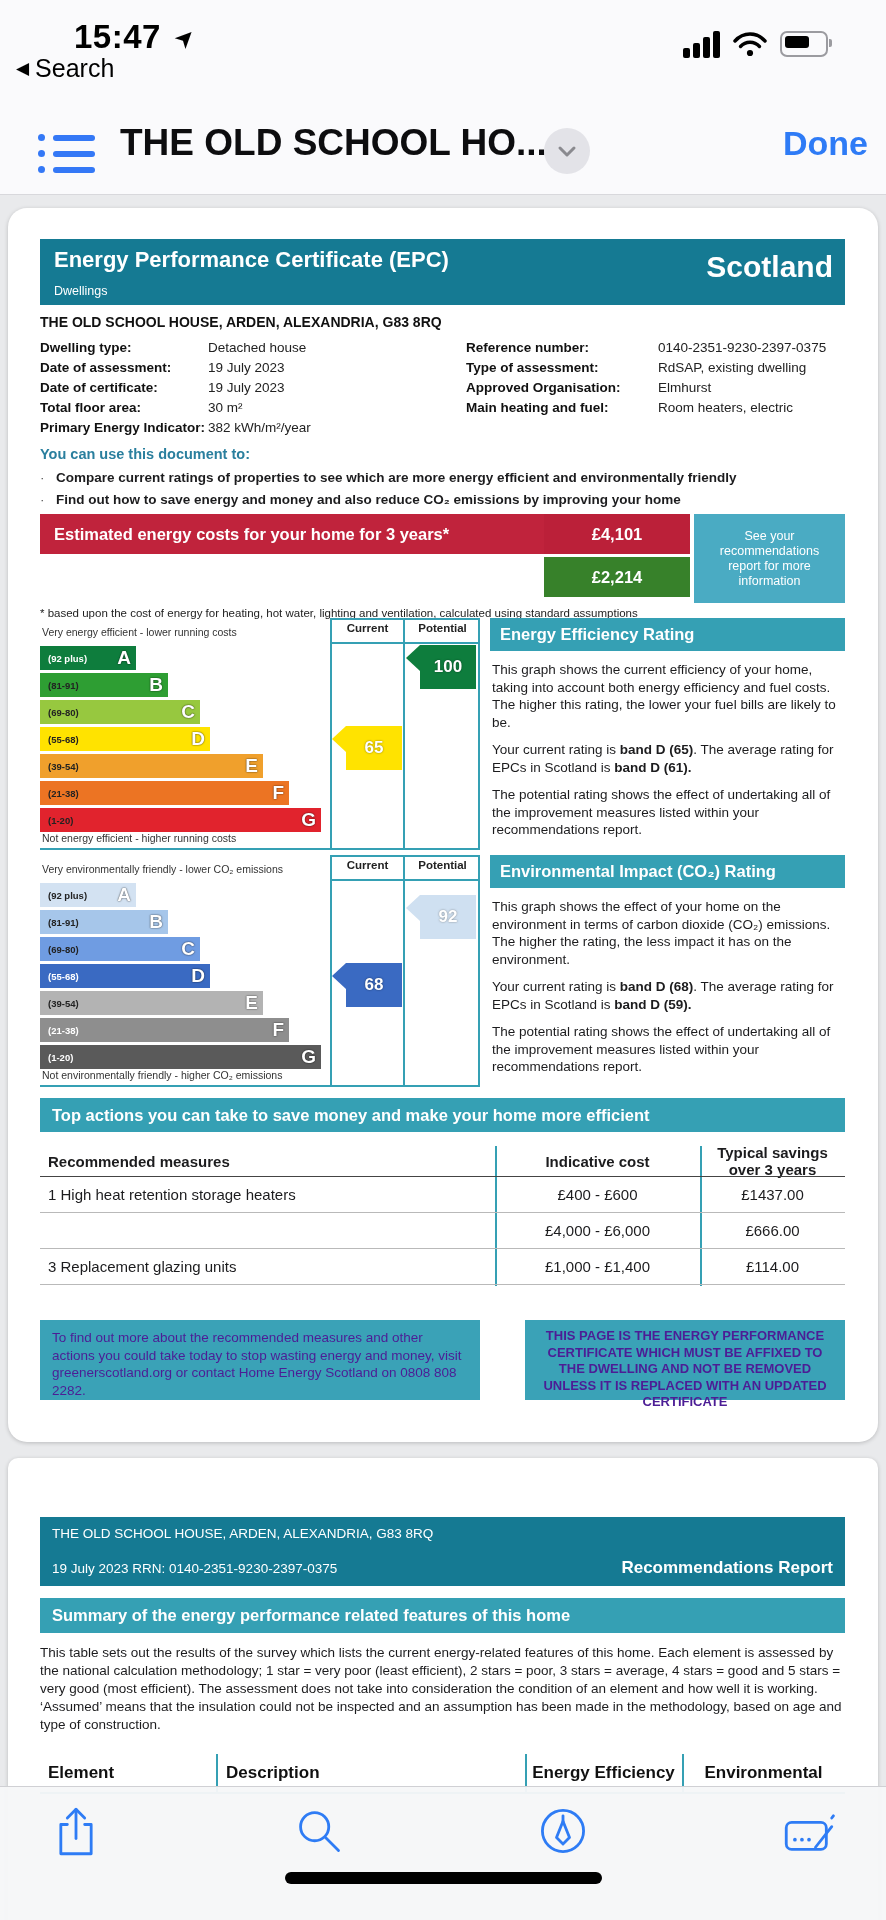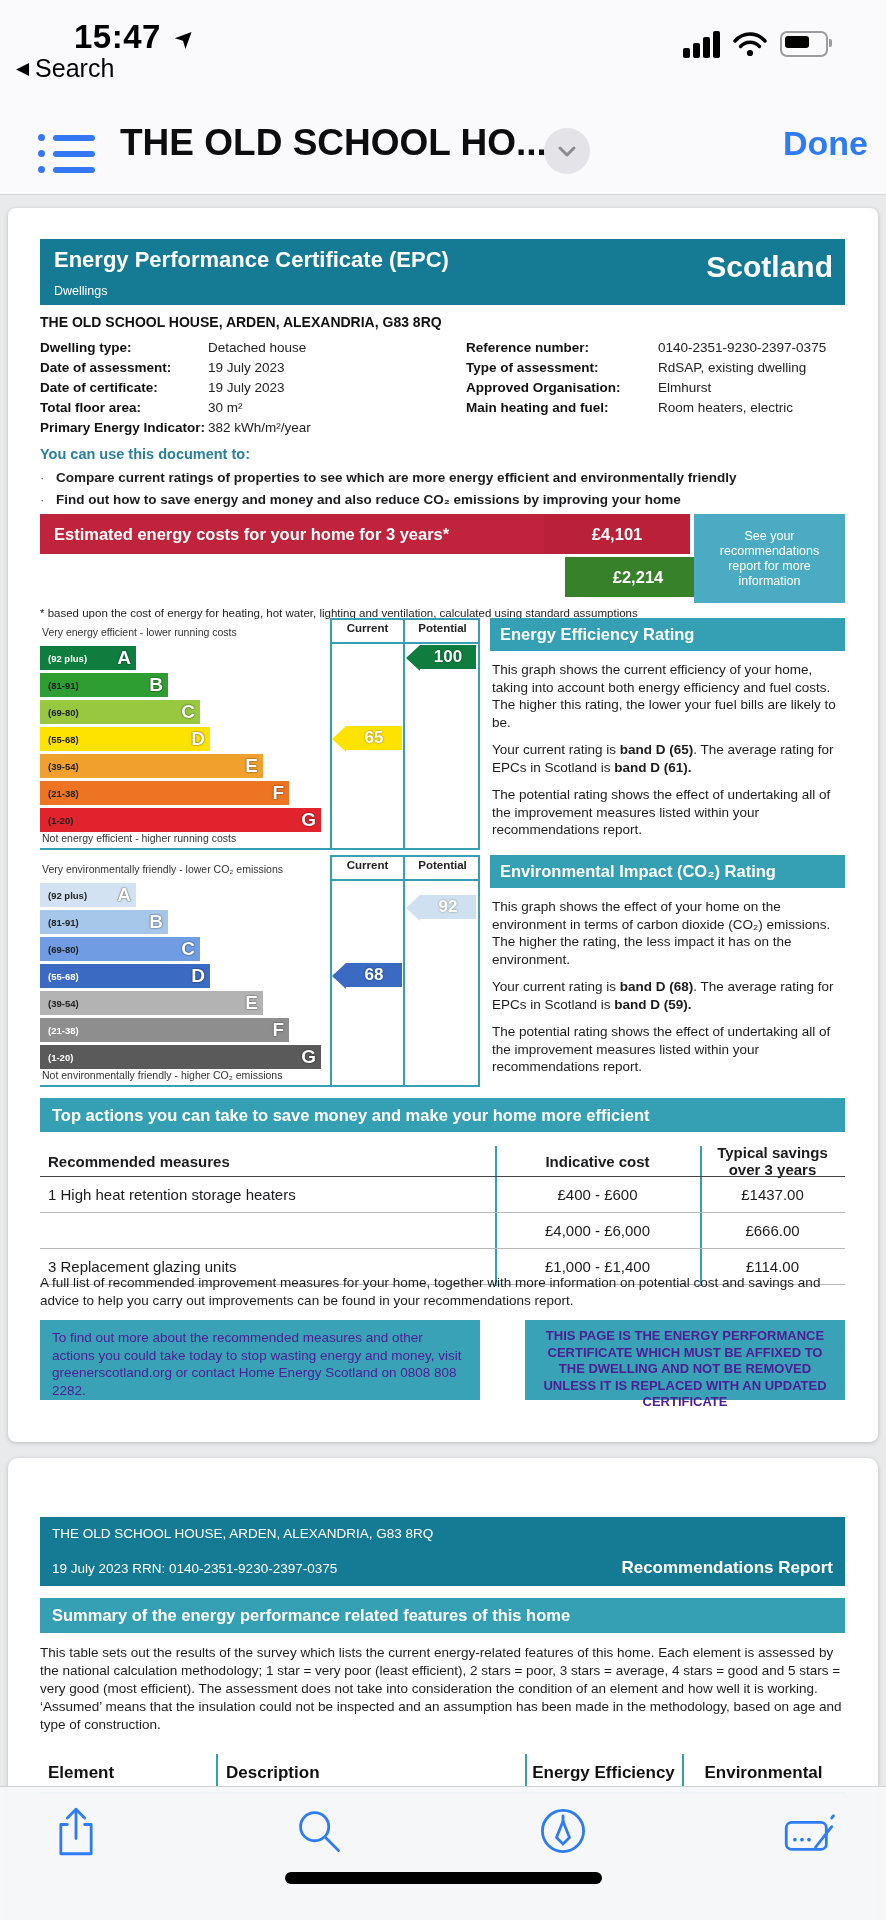--- a/index.html
+++ b/index.html
@@ -19,21 +19,21 @@
   .batt .fill{position:absolute;left:3px;top:3px;width:24px;height:12px;background:#000;border-radius:3px;}
   .batt .nub{position:absolute;right:-6px;top:6px;width:3px;height:8px;background:#9b9ba0;border-radius:0 2px 2px 0;}
   .list-icon{position:absolute;left:38px;top:134px;width:60px;cursor:pointer;}
   .list-icon .row{display:flex;align-items:center;gap:8px;margin-bottom:9px;}
   .list-icon .dot{width:7px;height:7px;border-radius:50%;background:#3478f6;}
   .list-icon .bar{width:42px;height:6px;border-radius:3px;background:#3478f6;}
   .nav-title{position:absolute;left:120px;top:122px;font-size:37px;font-weight:700;color:#0d0d0f;white-space:nowrap;}
   .chev-circle{position:absolute;left:544px;top:128px;width:46px;height:46px;border-radius:50%;background:#e3e3e8;display:flex;align-items:center;justify-content:center;}
   .done{position:absolute;right:18px;top:124px;font-size:34px;font-weight:600;color:#2e7bf6;}
   
-  .page{position:absolute;left:8px;width:870px;background:#fff;border-radius:8px;box-shadow:0 1px 4px rgba(0,0,0,.2);}
+  .page{position:absolute;left:8px;width:870px;background:#fff;border-radius:19px;box-shadow:0 1px 4px rgba(0,0,0,.2);}
   #page1{top:208px;height:1234px;}
   #page2{top:1458px;height:462px;border-radius:10px 10px 0 0;}
   .abs{position:absolute;}
   
   .epc-head{left:32px;width:805px;top:31px;height:66px;background:#157a93;color:#fff;}
   .epc-title{position:absolute;left:14px;top:8px;font-size:22px;font-weight:700;}
   .epc-sub{position:absolute;left:14px;bottom:7px;font-size:12.5px;}
   .epc-region{position:absolute;right:12px;top:11px;font-size:30px;font-weight:700;}
   .address{left:32px;top:106px;font-size:14px;font-weight:700;color:#111;}
   
@@ -43,21 +43,21 @@
   .dl .dlabel{display:inline-block;width:168px;}
   .dr .dlabel{display:inline-block;width:192px;}
   .use-head{left:32px;top:238px;font-size:14.5px;font-weight:700;color:#2a7f9e;}
   .bullet{left:32px;font-size:13.5px;font-weight:700;color:#1c1c1e;white-space:nowrap;}
   .bullet .b{display:inline-block;width:16px;font-weight:400;color:#555;}
   
   .crow{height:40px;color:#fff;display:flex;align-items:center;}
   .crow.label{padding-left:14px;font-size:16.5px;font-weight:700;}
   .crow.val{justify-content:center;font-size:16.5px;font-weight:700;}
   .bg-red{background:#c0233c;} .bg-redv{background:#bb2039;}
-  .bg-green{background:#44941f;} .bg-greenv{background:#37812a;margin-left:21px;}
+  .bg-green{background:#44941f;} .bg-greenv{background:#37812a;}
   .aside-box{background:#4aabc3;color:#fff;font-size:12.5px;text-align:center;display:flex;align-items:center;justify-content:center;padding:4px 8px;box-sizing:border-box;line-height:15px;}
   .footnote{left:32px;top:399px;font-size:11.5px;color:#222;}
   
   .chart{left:32px;width:440px;height:232px;}
   .chart .vline{position:absolute;width:2px;background:#35a0b4;top:0;bottom:0;}
   .chart .topline{position:absolute;left:290px;right:0;top:0;height:2px;background:#35a0b4;}
   .chart .headline{position:absolute;left:290px;right:0;top:24px;height:2px;background:#35a0b4;}
   .chart .botline{position:absolute;left:0;right:0;bottom:0;height:2px;background:#35a0b4;}
   .colhead{position:absolute;top:4px;width:75px;text-align:center;font-size:11.5px;font-weight:700;color:#222;}
   .chart-lab{position:absolute;left:2px;font-size:10.5px;color:#333;}
@@ -65,21 +65,21 @@
   .band{height:24px;margin-bottom:3px;position:relative;display:flex;align-items:center;}
   .band .range{margin-left:8px;font-size:9.5px;font-weight:700;color:#222;}
   .band .range.light{color:#fff;}
   .band .letter{position:absolute;right:5px;top:0;font-size:19px;font-weight:700;color:#fff;line-height:24px;
                 text-shadow:0 0 2px rgba(0,0,0,.55),0 0 1px rgba(0,0,0,.55);}
   .w0{width:96px}.w1{width:128px}.w2{width:160px}.w3{width:170px}.w4{width:223px}.w5{width:249px}.w6{width:281px}
   .eer0{background:#0e7d3d}.eer1{background:#2e9e33}.eer2{background:#97c83f}.eer3{background:#ffe300}
   .eer4{background:#f0a02c}.eer5{background:#ec7423}.eer6{background:#e1232d}
   .eir0{background:#d3e2f2}.eir1{background:#a6c6ea}.eir2{background:#6f9ce2}.eir3{background:#3a6ac2}
   .eir4{background:#b3b3b3}.eir5{background:#8e8e8e}.eir6{background:#5a5a5a}
-  .pointer{position:absolute;height:24px;display:flex;}
+  .pointer{position:absolute;height:44px;display:flex;}
   .pointer .tip{width:0;height:0;border-top:13px solid transparent;border-bottom:13px solid transparent;border-right-width:14px;border-right-style:solid;}
   .pointer .pbody{width:56px;display:flex;align-items:center;justify-content:center;font-size:17px;font-weight:700;color:#fff;
                   text-shadow:0 0 2px rgba(0,0,0,.5);}
   .p-yel .tip{border-right-color:#ffe300}.p-yel .pbody{background:#ffe300}
   .p-dgr .tip{border-right-color:#0e7d3d}.p-dgr .pbody{background:#0e7d3d}
   .p-blu .tip{border-right-color:#3a6ac2}.p-blu .pbody{background:#3a6ac2}
   .p-pbl .tip{border-right-color:#cfe0f1}.p-pbl .pbody{background:#cfe0f1;text-shadow:0 0 2px rgba(90,90,90,.7);}
   
   .panel{left:482px;width:355px;}
   .panel-title{background:#35a0b4;color:#fff;font-size:16.5px;font-weight:700;padding:7px 10px;}
@@ -329,21 +329,20 @@
       <div class="acell c" style="left:660px;top:30px;height:36px;width:145px">£1437.00</div>
       <div class="h" style="top:66px"></div>
       <div class="acell c" style="left:455px;top:66px;height:36px;width:205px">£4,000 - £6,000</div>
       <div class="acell c" style="left:660px;top:66px;height:36px;width:145px">£666.00</div>
       <div class="h" style="top:102px"></div>
       <div class="acell" style="left:8px;top:102px;height:36px;width:440px">3 Replacement glazing units</div>
       <div class="acell c" style="left:455px;top:102px;height:36px;width:205px">£1,000 - £1,400</div>
       <div class="acell c" style="left:660px;top:102px;height:36px;width:145px">£114.00</div>
       <div class="h" style="top:138px"></div>
     </div>
-    <div class="abs note">A full list of recommended improvement measures for your home, together with more information on potential cost and savings and advice to help you carry out improvements can be found in your recommendations report.</div>
     <div class="abs teal-box tb-left">To find out more about the recommended measures and other actions you could take today to stop wasting energy and money, visit greenerscotland.org or contact Home Energy Scotland on 0808 808 2282.</div>
     <div class="abs teal-box tb-right">THIS PAGE IS THE ENERGY PERFORMANCE CERTIFICATE WHICH MUST BE AFFIXED TO THE DWELLING AND NOT BE REMOVED UNLESS IT IS REPLACED WITH AN UPDATED CERTIFICATE</div>
   </div>
 
   <div class="page" id="page2">
     <div class="abs p2-head">
       <div class="p2-l1">THE OLD SCHOOL HOUSE, ARDEN, ALEXANDRIA, G83 8RQ</div>
       <div class="p2-l2">19 July 2023 RRN: 0140-2351-9230-2397-0375</div>
       <div class="p2-right">Recommendations Report</div>
     </div>

